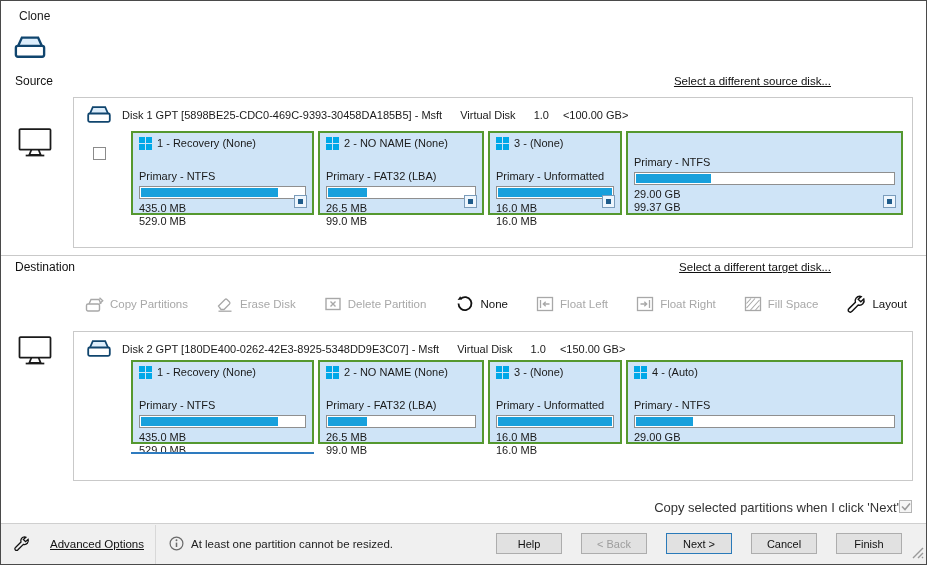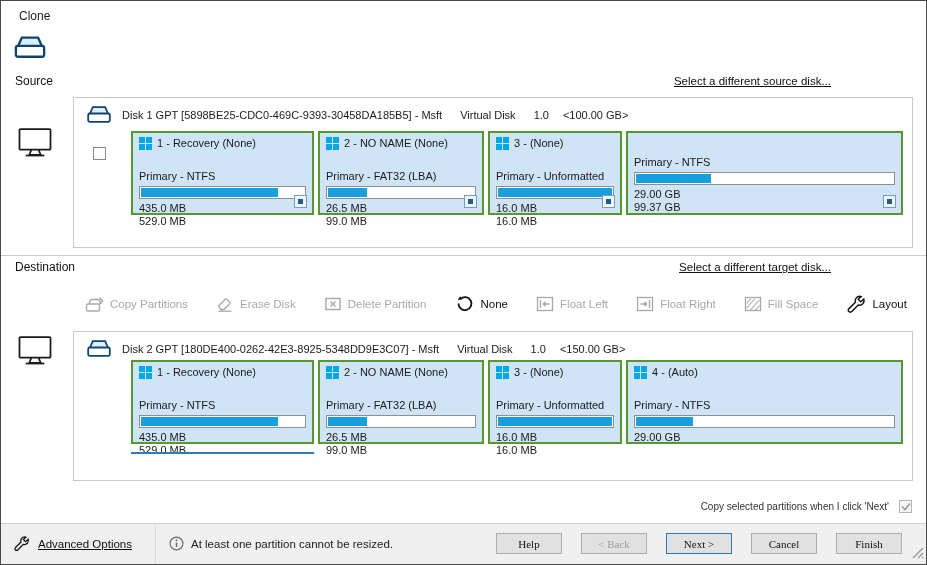--- a/index.html
+++ b/index.html
@@ -28,28 +28,28 @@
   .p-corner{position:absolute;right:5px;bottom:5px;width:13px;height:13px;border:1px solid #7a9cbb;background:#eef6fd;display:flex;align-items:center;justify-content:center;cursor:pointer}
   .p-corner i{width:5px;height:5px;background:#1f5c8b;display:block}
   .checkbox{width:13px;height:13px;border:1px solid #8b8b8b;background:#fff;display:inline-flex;align-items:center;justify-content:center}
   .checkbox.disabled{border-color:#b4b4b4;background:#f5f5f5}
   .toolbar{position:absolute;left:84px;top:285px;width:822px;height:36px;display:flex;align-items:center;justify-content:space-between}
   .tool{display:flex;align-items:center;gap:6px;font-size:11.5px;color:#a8a8a8;cursor:default;white-space:nowrap}
   .tool.enabled{color:#111;cursor:pointer}
   .tool svg{display:block}
   .divider-h{position:absolute;left:0;top:254px;width:927px;border-top:1px solid #c9c9c9}
   .sel-underline{position:absolute;left:57px;top:120px;width:183px;border-top:2px solid #2e7bbf}
-  .copy-check{position:absolute;right:14px;top:499px;display:flex;align-items:center;gap:10px;font-size:10px;color:#333}
+  .copy-check{position:absolute;right:14px;top:499px;display:flex;align-items:flex-start;gap:0;font-size:13px;color:#333}
   .bottom-bar{position:absolute;left:0;top:522px;width:927px;height:42px;background:#f0f0f0;border-top:1px solid #cfcfcf}
   .vsep{position:absolute;left:154px;top:1px;height:40px;border-left:1px solid #d8d8d8}
-  .advanced{position:absolute;left:12px;top:11px;display:flex;align-items:center;gap:8px;cursor:pointer}
+  .advanced{position:absolute;left:12px;top:11px;display:flex;align-items:center;gap:20px;cursor:pointer}
   .advanced span{text-decoration:underline;font-size:11.5px;color:#111}
   .status{position:absolute;left:168px;top:12px;display:flex;align-items:center;gap:7px;font-size:11.5px;color:#222}
   .btn-row{position:absolute;right:26px;top:9px;display:flex;gap:19px}
-  .btn{width:66px;height:21px;background:#e1e1e1;border:1px solid #adadad;font-size:11px;font-family:Liberation Serif, serif;color:#111;cursor:pointer}
+  .btn{width:66px;height:21px;background:#e1e1e1;border:1px solid #adadad;font-size:11px;font-family:Liberation Sans, sans-serif;color:#111;cursor:pointer}
   .btn.disabled{color:#9d9d9d;cursor:default}
   .btn.focused{border:1px solid #2a7ab9}
   .grip{position:absolute;right:2px;bottom:2px}
 </style>
 </head>
 <body>
 
 <div class="window">
 
   <div class="abs" style="left:18px;top:8px;font-size:12px">Clone</div>

